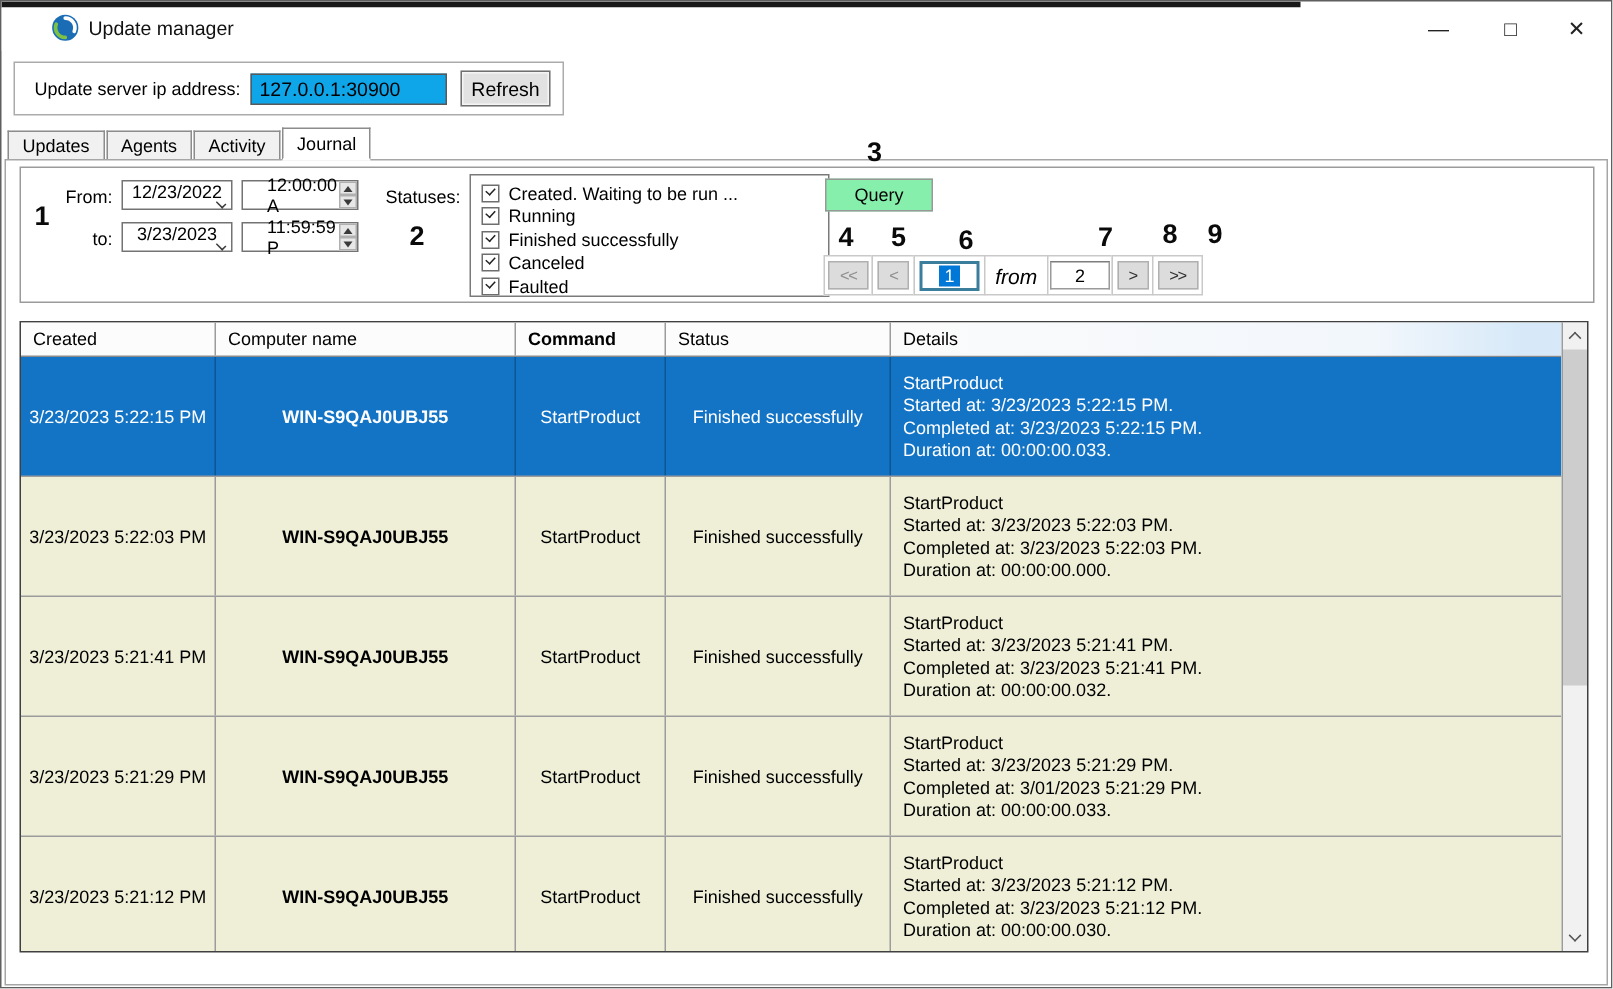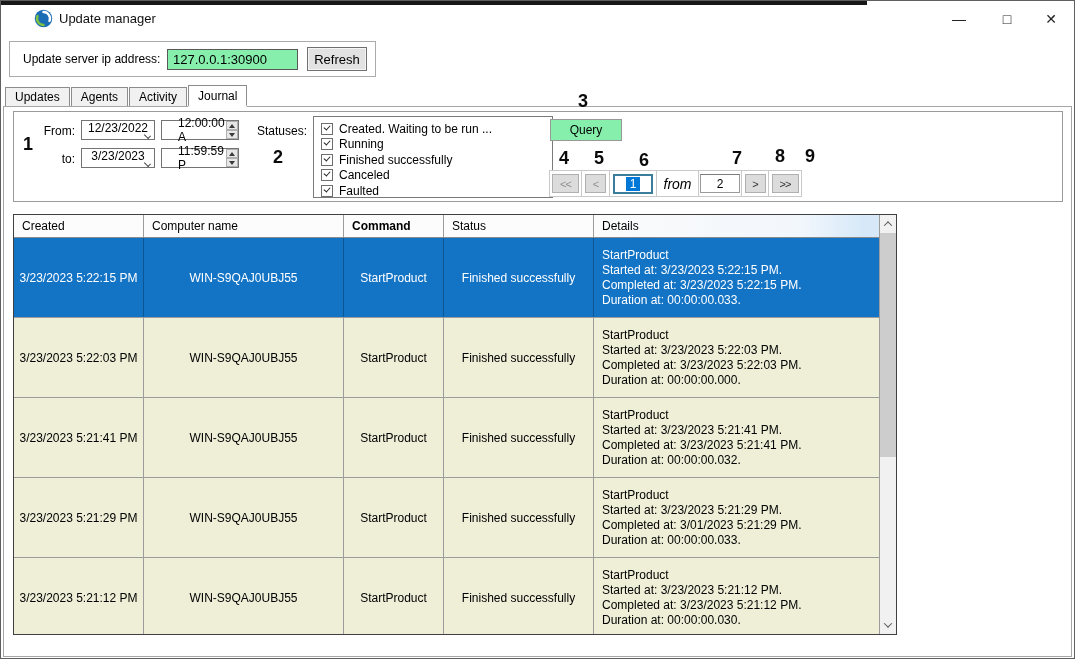--- a/index.html
+++ b/index.html
@@ -13,21 +13,21 @@
   
   .titlebar { position:absolute; left:0; top:4px; width:100%; height:29px; background:#fff; }
   .app-icon { position:absolute; left:33px; top:4px; width:19px; height:19px; }
   .win-title { position:absolute; left:58px; top:6px; font-size:13px; color:#111; }
   .wbtn { position:absolute; top:2px; width:36px; height:24px; display:flex; align-items:center; justify-content:center; font-size:14px; color:#222; cursor:default; }
   .wbtn.min { left:940px; } .wbtn.max { left:988px; } .wbtn.close { left:1032px; }
 
   
   .toolbar-box { position:absolute; left:8px; top:40px; width:367px; height:36px; border:1px solid #ababab; background:#fff; }
   .ip-label { position:absolute; left:22px; top:51px; font-size:13px; }
-  .ip-input { position:absolute; left:166px; top:48px; width:131px; height:21px; border:1px solid #595959; background:#86efac; font-size:13px; display:flex; align-items:center; padding-left:5px; }
+  .ip-input { position:absolute; left:166px; top:48px; width:131px; height:21px; border:1px solid #595959; background:#0ea5e9; font-size:13px; display:flex; align-items:center; padding-left:5px; }
   .refresh-btn { position:absolute; left:306px; top:46px; width:60px; height:24px; background:#e2e2e2; border:1px solid #707070; box-shadow:inset 0 0 0 1px #f5f5f5; display:flex; align-items:center; justify-content:center; font-size:13px; }
 
   
   .page-box { position:absolute; left:2px; top:105px; width:1069px; height:551px; border:1px solid #a6a6a6; background:#fff; z-index:1; }
 
   
   .tabs { position:absolute; left:4px; top:84px; display:flex; align-items:flex-end; z-index:5; }
   .tab { height:19px; line-height:18px; padding:0 9px; background:#f1f1f1; border:1px solid #8c8c8c; border-bottom:none; margin-right:1px; font-size:12px; }
   .tab.active { background:#fff; height:22px; line-height:21px; border-bottom:2px solid #fff; margin-bottom:-1px; }
 
@@ -73,31 +73,31 @@
   .pfield-total { width:40px; height:19px; border:1px solid #9a9a9a; border-top-color:#7d7d7d; background:#fff; display:flex; align-items:center; justify-content:center; font-size:12px; }
   .pfrom { font-size:14px;font-style:italic; }
 
   
   .ann { position:absolute; font-weight:bold; font-size:18px; color:#0a0a0a; z-index:6; }
   .ann1 { left:22px; top:133px; } .ann2 { left:272px; top:146px; } .ann3 { left:577px; top:90px; }
   .ann4 { left:558px; top:147px; } .ann5 { left:593px; top:147px; } .ann6 { left:638px; top:149px; }
   .ann7 { left:731px; top:147px; } .ann8 { left:774px; top:145px; } .ann9 { left:804px; top:145px; }
 
   
-  .grid { position:absolute; left:12px; top:213px; width:884px; height:421px; border:1px solid #404040; background:#fff; overflow:hidden; z-index:3; }
+  .grid { position:absolute; left:12px; top:213px; width:1046px; height:421px; border:1px solid #404040; background:#fff; overflow:hidden; z-index:3; }
   .t-main { position:absolute; left:0; top:0; right:17px; bottom:0; overflow:hidden; }
   .t-head { display:flex; height:23px; background:#fcfcfc; border-bottom:1px solid #8a8a8a; }
   .hc { display:flex; align-items:center; padding-left:8px; font-size:12px; border-right:1px solid #9c9c9c; }
   .hc0 { width:130px; } .hc1 { width:200px; } .hc2 { width:100px;font-weight:bold; } .hc3 { width:150px; }
   .hc4 { flex:1; border-right:none; background:linear-gradient(90deg,#fbfbfb 0%,#f2f7fc 72%,var(--hdr-hl,#d7e9f8) 94%); }
   .t-row { display:flex; height:80px; border-bottom:1px solid #9c9c9c; background:var(--cream,#efefd8); }
   .t-row.sel { background:var(--sel,#1373c5); color:#fff; }
   .tc { border-right:1px solid #9c9c9c; display:flex; align-items:center; justify-content:center; text-align:center; font-size:12px; }
   .t-row.sel .tc { border-right-color:rgba(0,0,0,0.25); }
-  .tc0 { width:130px; } .tc1 { width:200px; } .tc2 { width:100px; } .tc3 { width:150px; }
+  .tc0 { width:130px; } .tc1 { width:200px;font-weight:bold; } .tc2 { width:100px; } .tc3 { width:150px; }
   .tc4 { flex:1; flex-direction:column; align-items:flex-start; justify-content:center; text-align:left; padding-left:8px; line-height:15px; border-right:none; }
 
   
   .vscroll { position:absolute; top:0; right:0; width:17px; height:100%; background:#f1f1f1; border-left:1px solid #9c9c9c; }
   .sc-btn { position:absolute; left:0; width:16px; height:18px; background:#f1f1f1; display:flex; align-items:center; justify-content:center; }
   .sc-up { top:0; } .sc-down { bottom:0; }
   .sc-chev-up { width:6px; height:6px; border-left:1.6px solid #555; border-top:1.6px solid #555; transform:rotate(45deg) translate(1px,1px); }
   .sc-chev-down { width:6px; height:6px; border-right:1.6px solid #555; border-bottom:1.6px solid #555; transform:rotate(45deg) translate(-1px,-1px); }
   .sc-thumb { position:absolute; left:0; top:18px; width:16px; height:224px; background:#cdcdcd; }
 </style>

